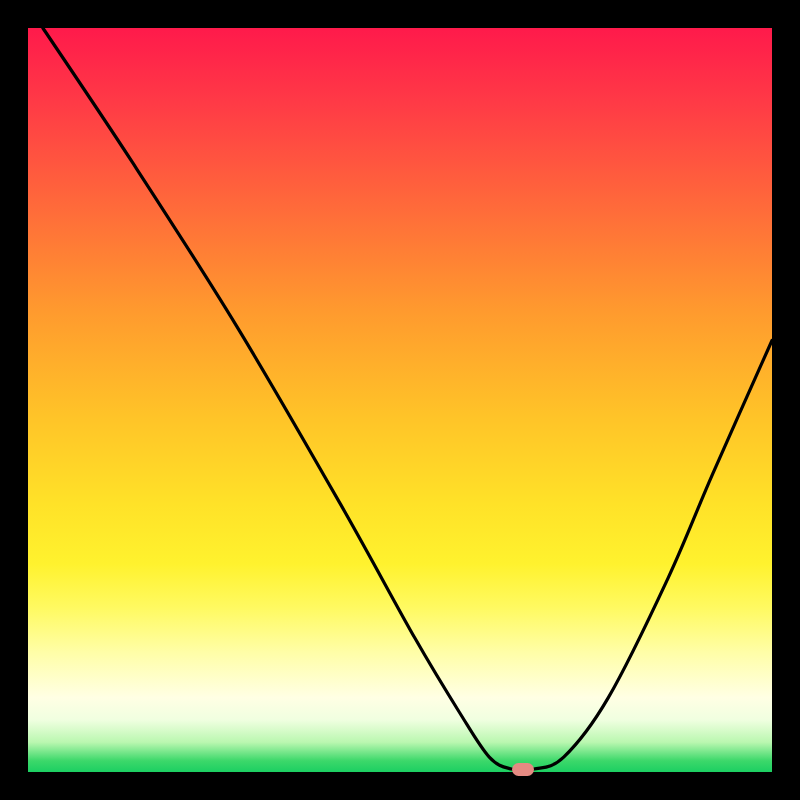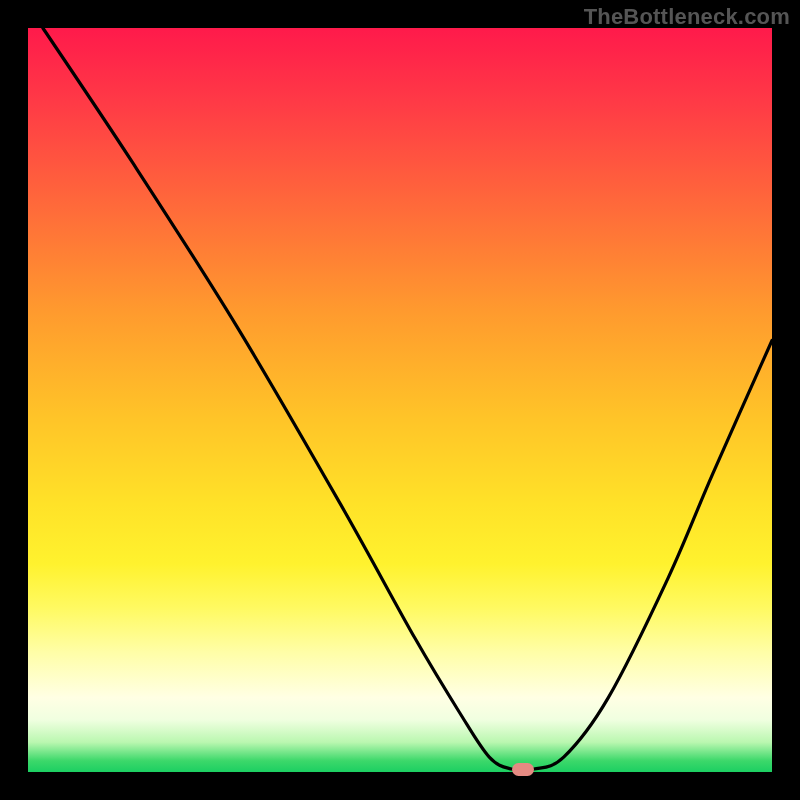--- a/index.html
+++ b/index.html
@@ -66,21 +66,20 @@
     height: 13px;
     border-radius: 7px;
     background: #e58a82;
   }
 </style>
 </head>
 <body>
 
 <div class="frame">
 
-  <div class="watermark">TheBottleneck.com</div>
 
   <div class="plot-area">
 
     <svg class="curve" viewBox="0 0 744 744" preserveAspectRatio="none">
       <path d="M 14.88 0.00 C 29.76 22.32, 71.92 84.32, 104.16 133.92 C 136.40 183.52, 173.60 240.56, 208.32 297.60 C 243.04 354.64, 282.72 424.08, 312.48 476.16 C 342.24 528.24, 367.04 575.36, 386.88 610.08 C 406.72 644.80, 419.12 664.64, 431.52 684.48 C 443.92 704.32, 452.60 719.70, 461.28 729.12 C 469.96 738.54, 476.16 739.04, 483.60 741.02 C 491.04 743.01, 497.24 743.01, 505.92 741.02 C 514.60 739.04, 523.28 741.02, 535.68 729.12 C 548.08 717.22, 562.96 699.36, 580.32 669.60 C 597.68 639.84, 622.48 587.76, 639.84 550.56 C 657.20 513.36, 667.12 486.08, 684.48 446.40 C 701.84 406.72, 734.08 334.80, 744.00 312.48" fill="none" stroke="#000" stroke-width="3.2" stroke-linecap="round" stroke-linejoin="round"></path>
     </svg>
 
     <div class="marker" style="left: 483.76px; top: 735.024px;"></div>
 
   </div>

